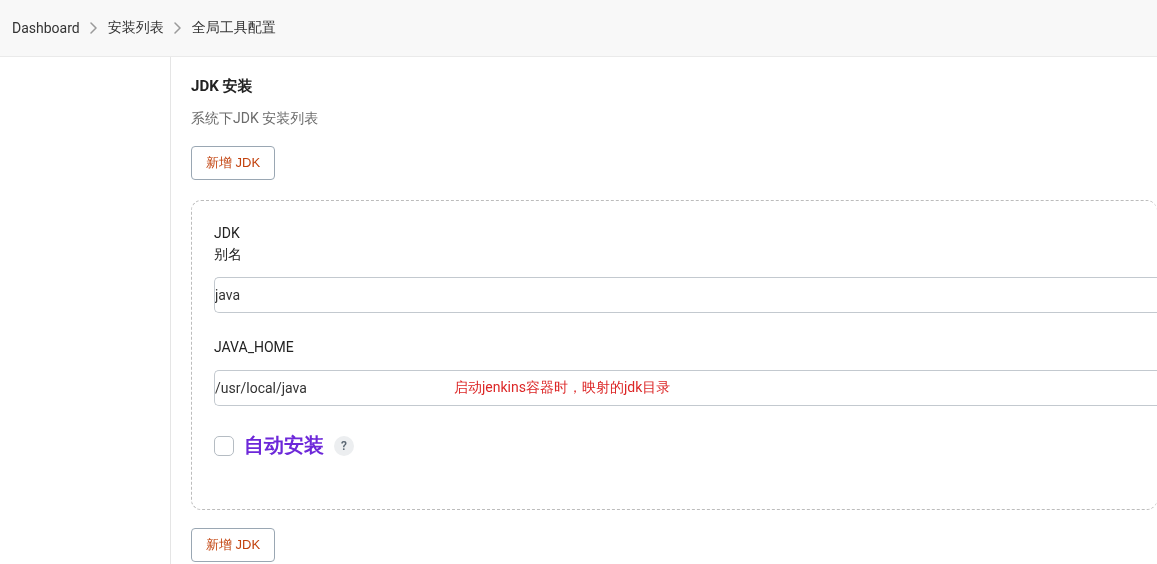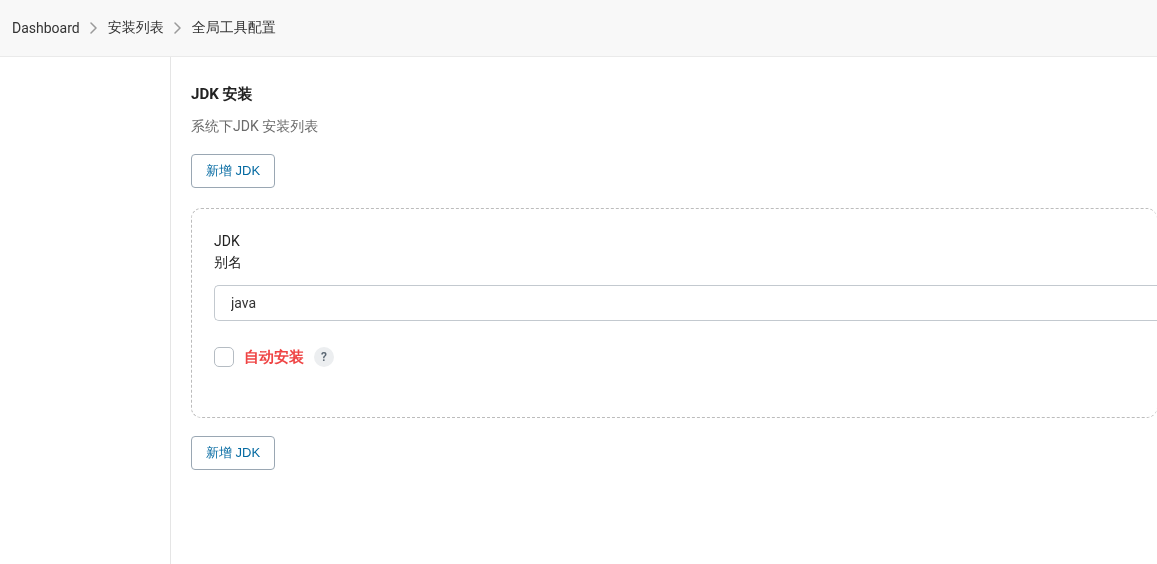--- a/index.html
+++ b/index.html
@@ -40,32 +40,31 @@
       margin-left: 170px;
       border-left: 1px solid #e5e5e5;
       min-height: calc(100% - 40px);
       padding-left: 20px;
     }
     .section-title {
       font-weight: 700;
       font-size: 15px;
       color: #222;
       margin-bottom: 14px;
-      margin-top: 8px;
     }
     .section-sub {
       color: #6b6b6b;
       font-size: 14px;
       margin-bottom: 18px;
     }
     .btn {
       display: inline-block;
       border: 1px solid #9aa7b3;
       background: #fff;
-      color: #0369a1;
+      color: #c2410c;
       font-size: 13px;
       padding: 7px 14px;
       border-radius: 4px;
       cursor: pointer;
       font-weight: 500;
     }
     .dashed-box {
       margin-top: 20px;
       border: 1.5px dashed #bcbcbc;
       border-radius: 10px;
@@ -81,21 +80,21 @@
       font-weight: 400;
     }
     .field-label-strong {
       font-weight: 400;
     }
     .text-input {
       width: 100%;
       border: 1px solid #c3c9cf;
       border-right: none;
       border-radius: 5px 0 0 5px;
-      padding: 9px 16px;
+      padding: 9px 0;
       font-size: 14px;
       color: #333;
       font-family: inherit;
       background: #fff;
     }
     .field-group {
       margin-bottom: 24px;
       position: relative;
     }
     .input-wrapper {
@@ -124,22 +123,22 @@
       background: #fff;
       cursor: pointer;
       appearance: none;
       -webkit-appearance: none;
     }
     .checkbox:checked {
       background: #2563eb;
       border-color: #2563eb;
     }
     .checkbox-label {
-      font-size: 15px;
-      color: #ef4444;
+      font-size: 20px;
+      color: #6d28d9;
       font-weight: 600;
     }
     .help-icon {
       width: 20px;
       height: 20px;
       border-radius: 50%;
       background: #eceef0;
       color: #5a6672;
       display: inline-flex;
       align-items: center;
@@ -180,20 +179,27 @@
     <div class="field-group">
       <div class="field-label">
         <span class="field-label-strong">JDK</span><br>
         <span>别名</span>
       </div>
       <div class="input-wrapper">
         <input type="text" class="text-input" value="java" style="">
       </div>
     </div>
 
+    <div class="field-group">
+      <div class="field-label">JAVA_HOME</div>
+      <div class="input-wrapper">
+        <input type="text" class="text-input" value="/usr/local/java" style="">
+        <span class="annotation">启动jenkins容器时，映射的jdk目录</span>
+      </div>
+    </div>
 
     <div class="checkbox-row">
       <input type="checkbox" class="checkbox" style="">
       <span class="checkbox-label">自动安装</span>
       <span class="help-icon">?</span>
     </div>
   </div>
 
   <div class="bottom-btn-wrap">
     <button class="btn">新增 JDK</button>

